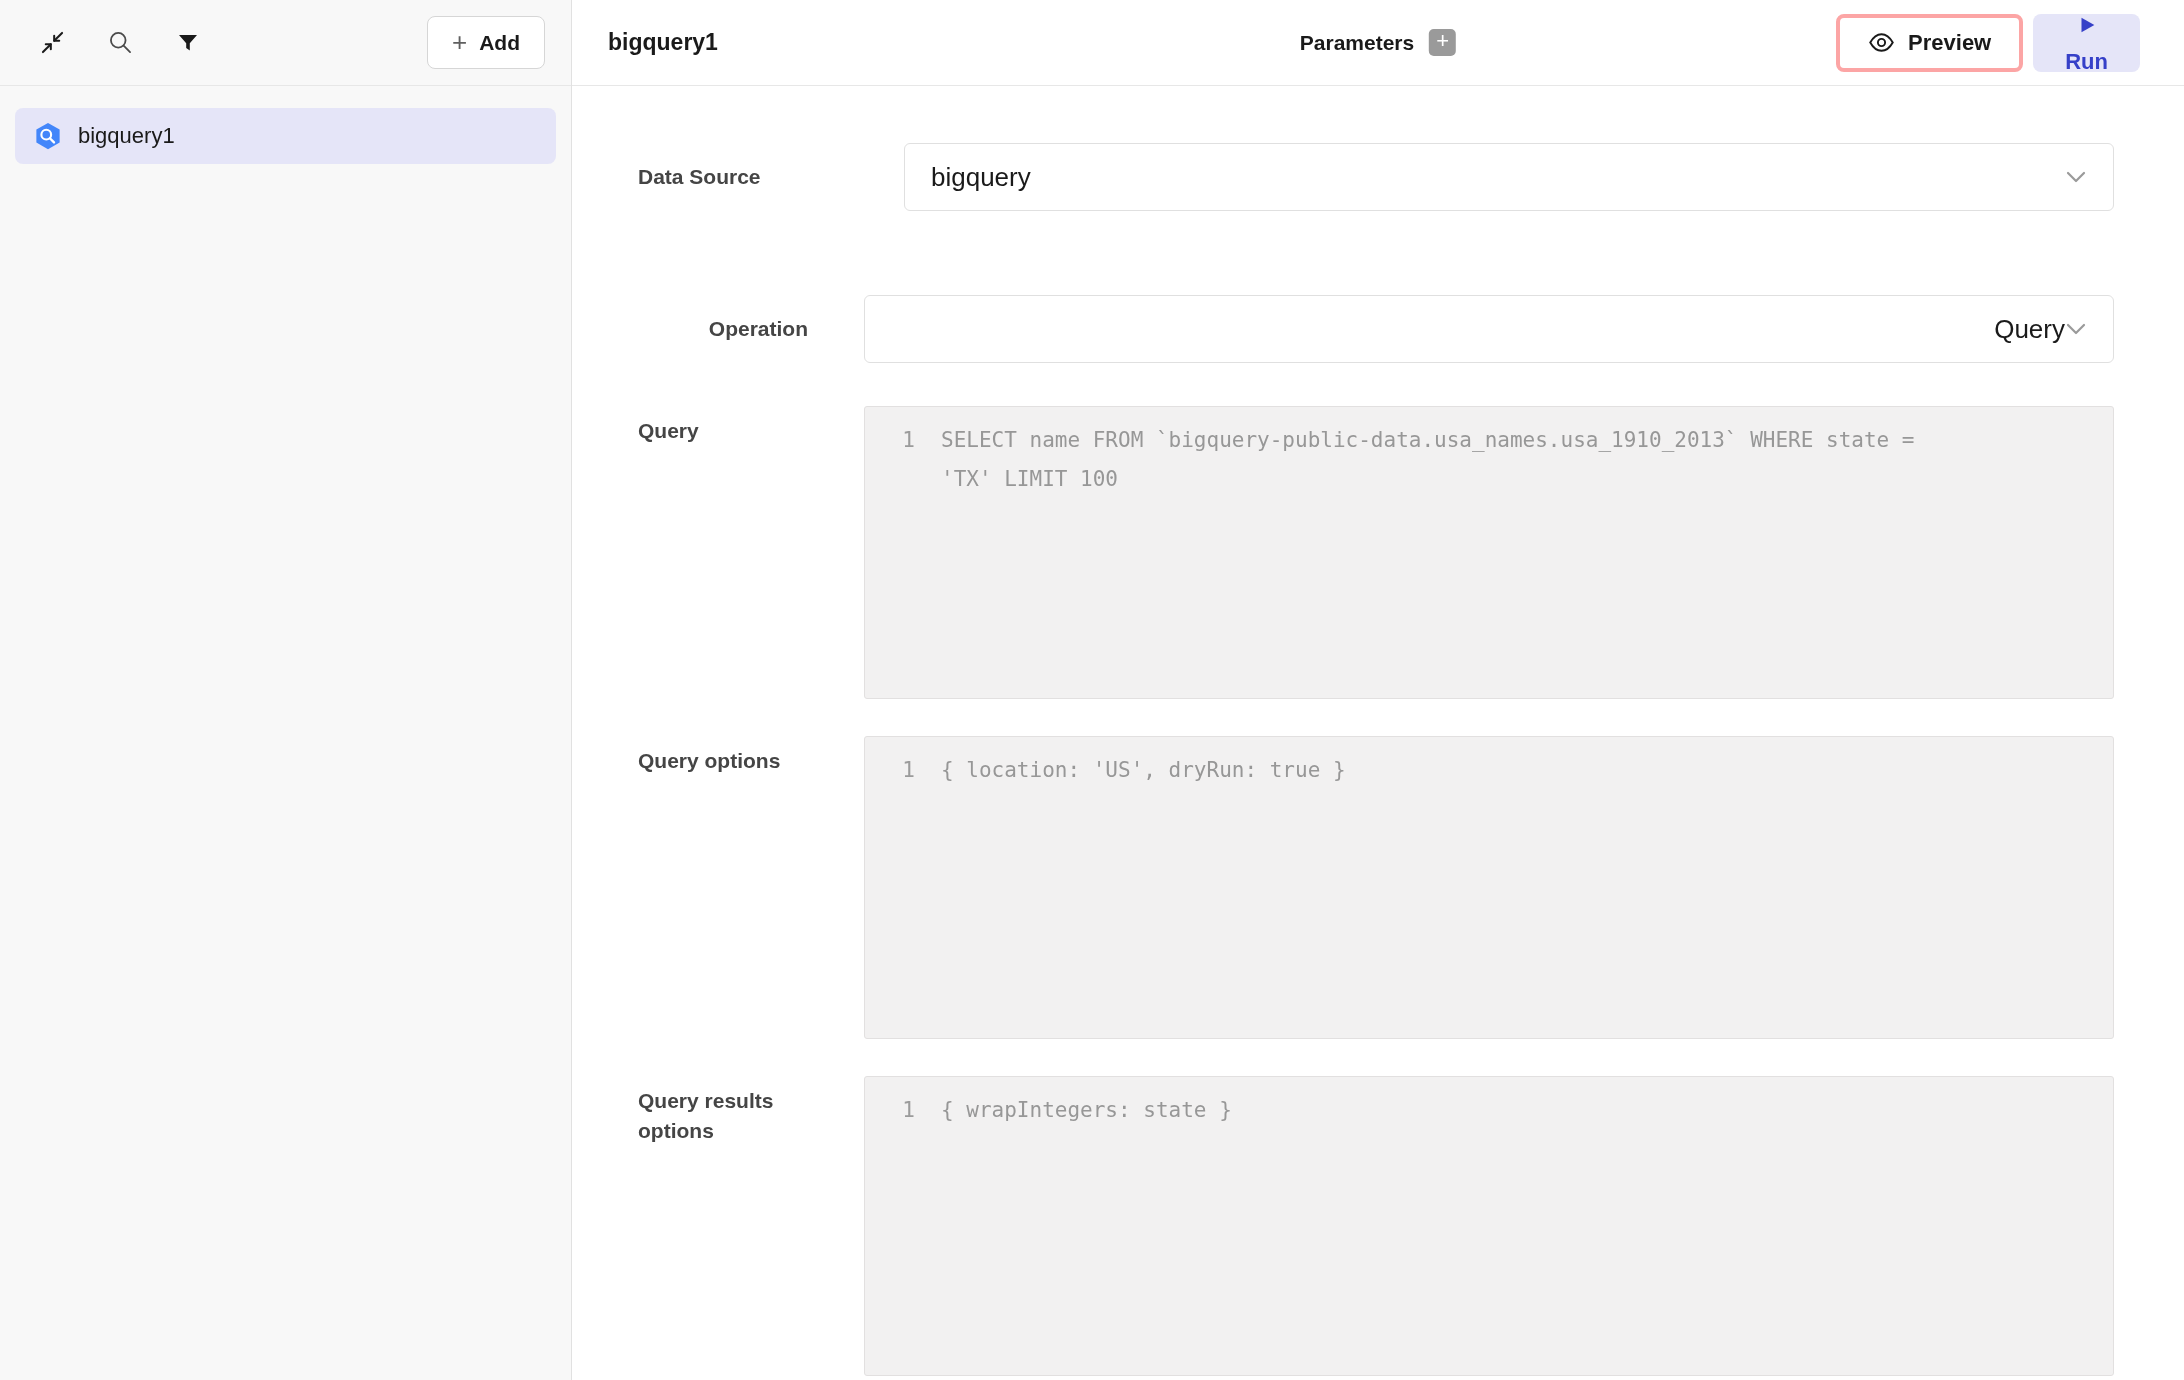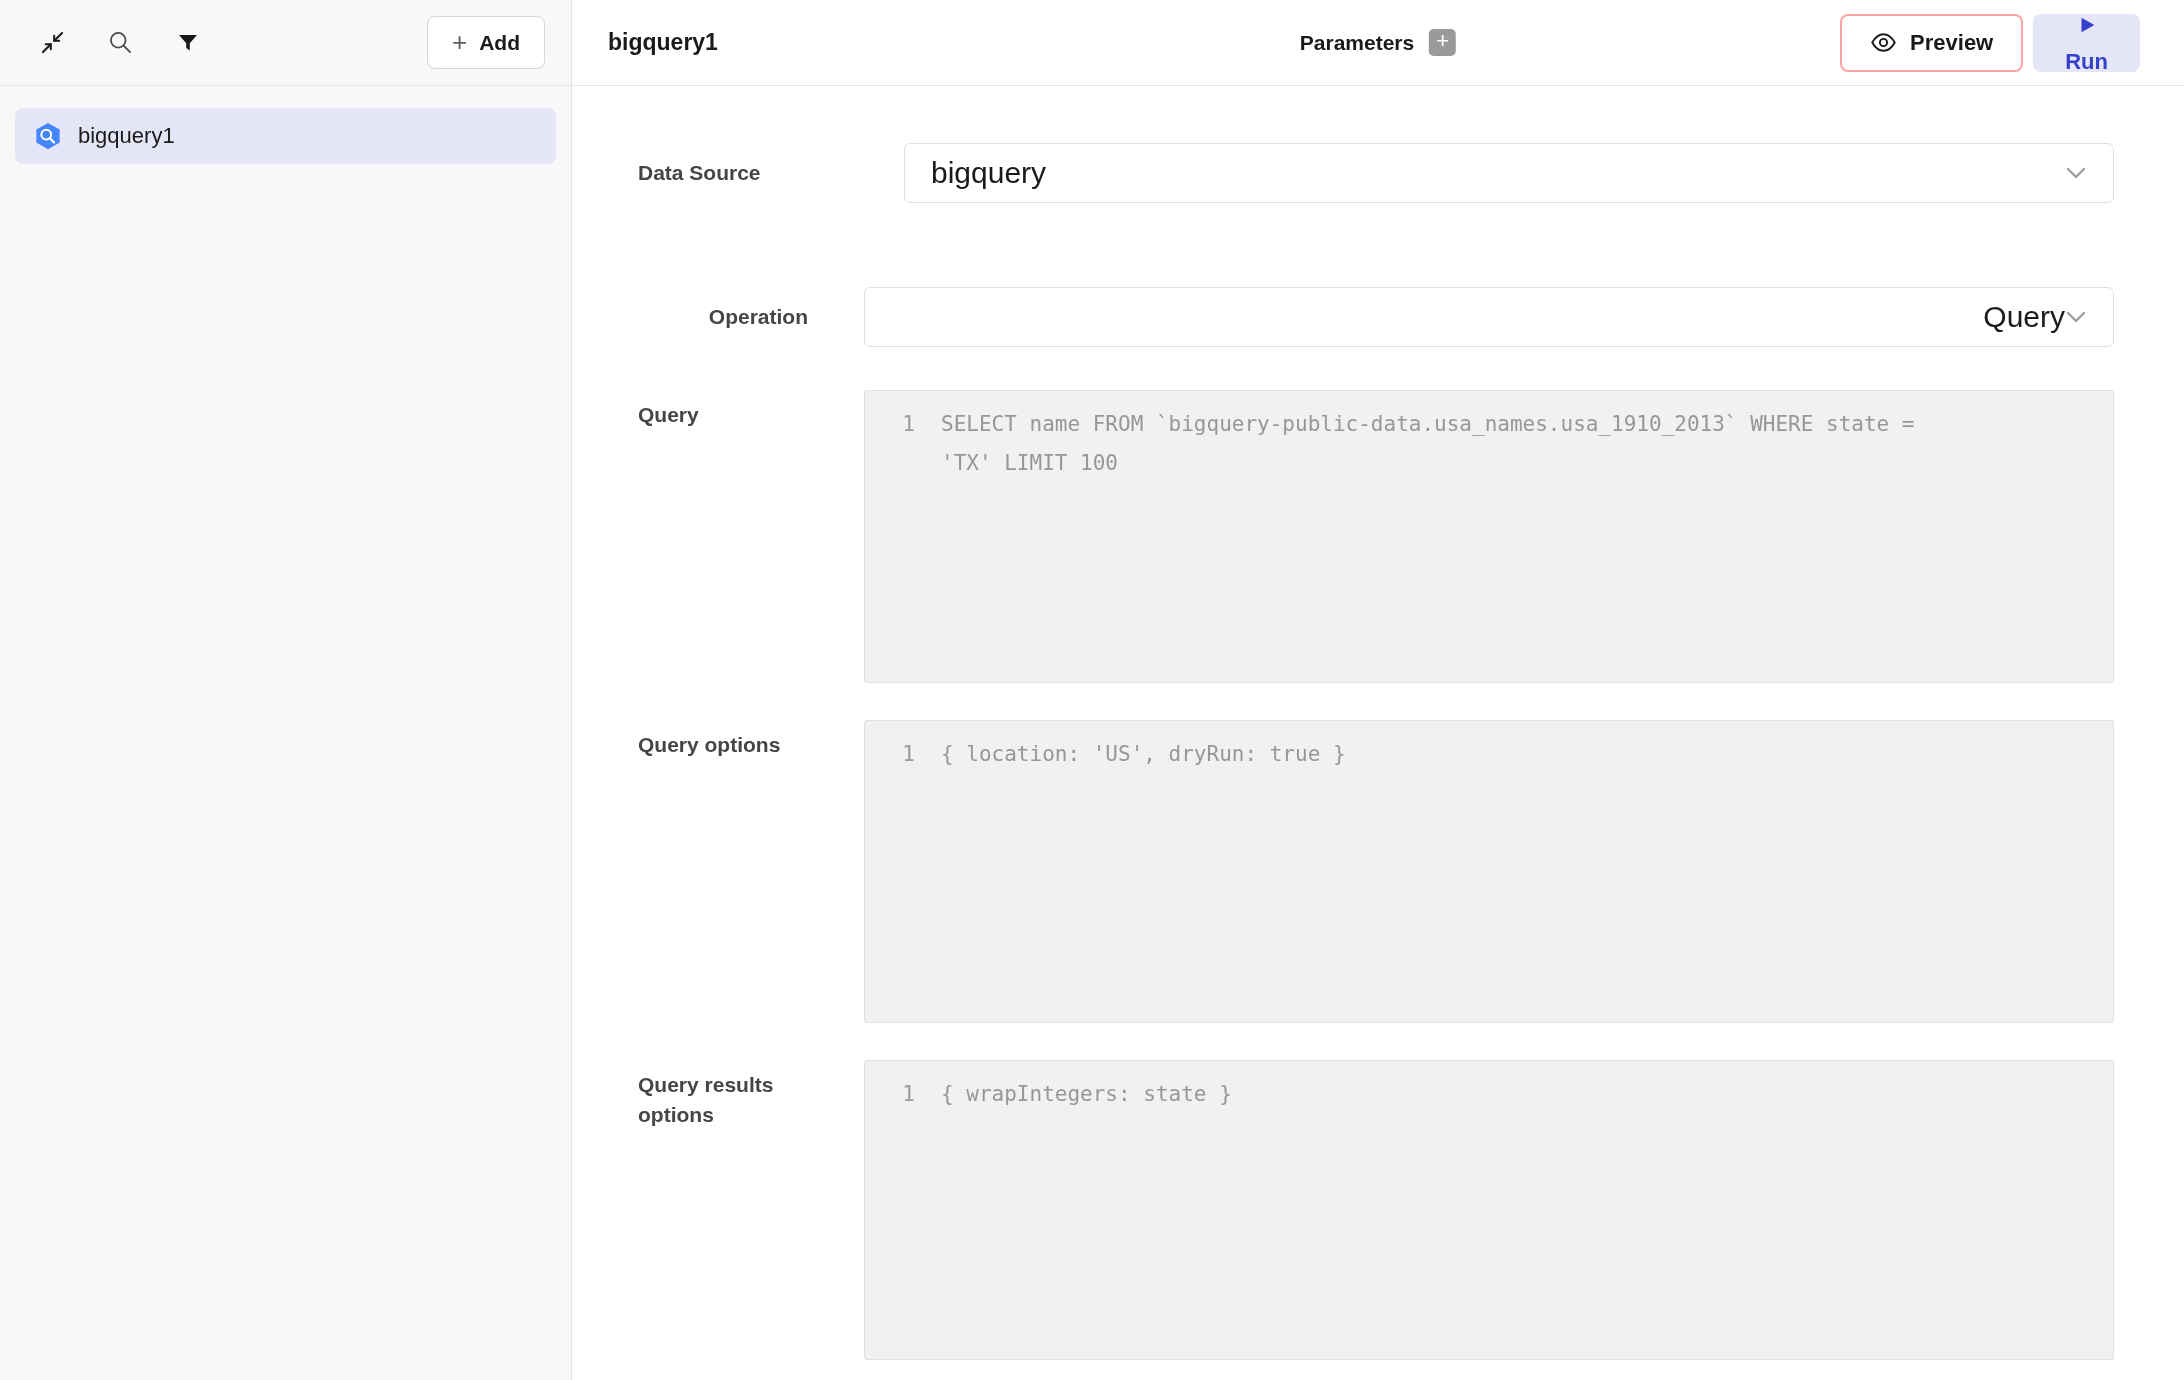--- a/index.html
+++ b/index.html
@@ -30,35 +30,35 @@
   .query-title { font-size: 23px; font-weight: 600; }
   .params { position: absolute; left: 50%; transform: translateX(-50%); display: flex;
     align-items: center; gap: 15px; }
   .params-label { font-size: 21px; font-weight: 600; }
   .param-add { width: 27px; height: 27px; border: none; border-radius: 5px; background: #9A9A9A;
     color: #fff; font-size: 22px; line-height: 1; display: flex; align-items: center;
     justify-content: center; cursor: pointer; padding-bottom: 3px; }
   .header-actions { margin-left: auto; display: flex; align-items: center; gap: 10px; }
   .btn { height: 58px; border-radius: 8px; display: flex; align-items: center; gap: 13px;
     font-family: inherit; font-size: 22px; font-weight: 600; cursor: pointer; }
-  .btn-preview { background: #fff; border: 2px solid #fca5a5; padding: 0 28px; color: #1a1a1a; }
+  .btn-preview { background: #fff; border: 4px solid #fca5a5; padding: 0 28px; color: #1a1a1a; }
   .btn-run { background: var(--selected-bg, #E5E5F8); border: none; padding: 0 32px;
     color: var(--accent-blue, #3640C8); flex-direction: column; }
 
   
   .form { flex: 1; overflow: hidden; padding: 57px 70px 0 66px; }
   .row { display: flex; }
   .row-label { width: 226px; flex: 0 0 226px; padding-right: 56px; font-size: 21px;
     font-weight: 600; color: #454545; line-height: 1.45; }
   .row.center { align-items: center; }
   .row.top .row-label { padding-top: 10px; }
   .control { flex: 1; min-width: 0; }
 
-  .select { height: 60px; border: 1px solid #E0E0E0; border-radius: 6px; background: #fff;
-    display: flex; align-items: center; padding: 0 26px; font-size: 30px; cursor: pointer; }
+  .select { height: 68px; border: 1px solid #E0E0E0; border-radius: 6px; background: #fff;
+    display: flex; align-items: center; padding: 0 26px; font-size: 26px; cursor: pointer; }
   .select .sel-value { flex: 1; }
 
   .code-editor { border: 1px solid #E2E0E0; border-radius: 3px; background: #F2F1F1;
     padding: 14px 20px; cursor: text; }
   .code-line { display: flex; font-family: "DejaVu Sans Mono", monospace; font-size: 21px;
     line-height: 39px; }
   .gutter { width: 30px; flex: 0 0 30px; text-align: right; color: #9B9B9B; margin-right: 26px; }
   .code-text { color: #979797; max-width: 1000px; white-space: pre-wrap; word-break: break-word; }
 
   .h-query   { height: 293px; }

